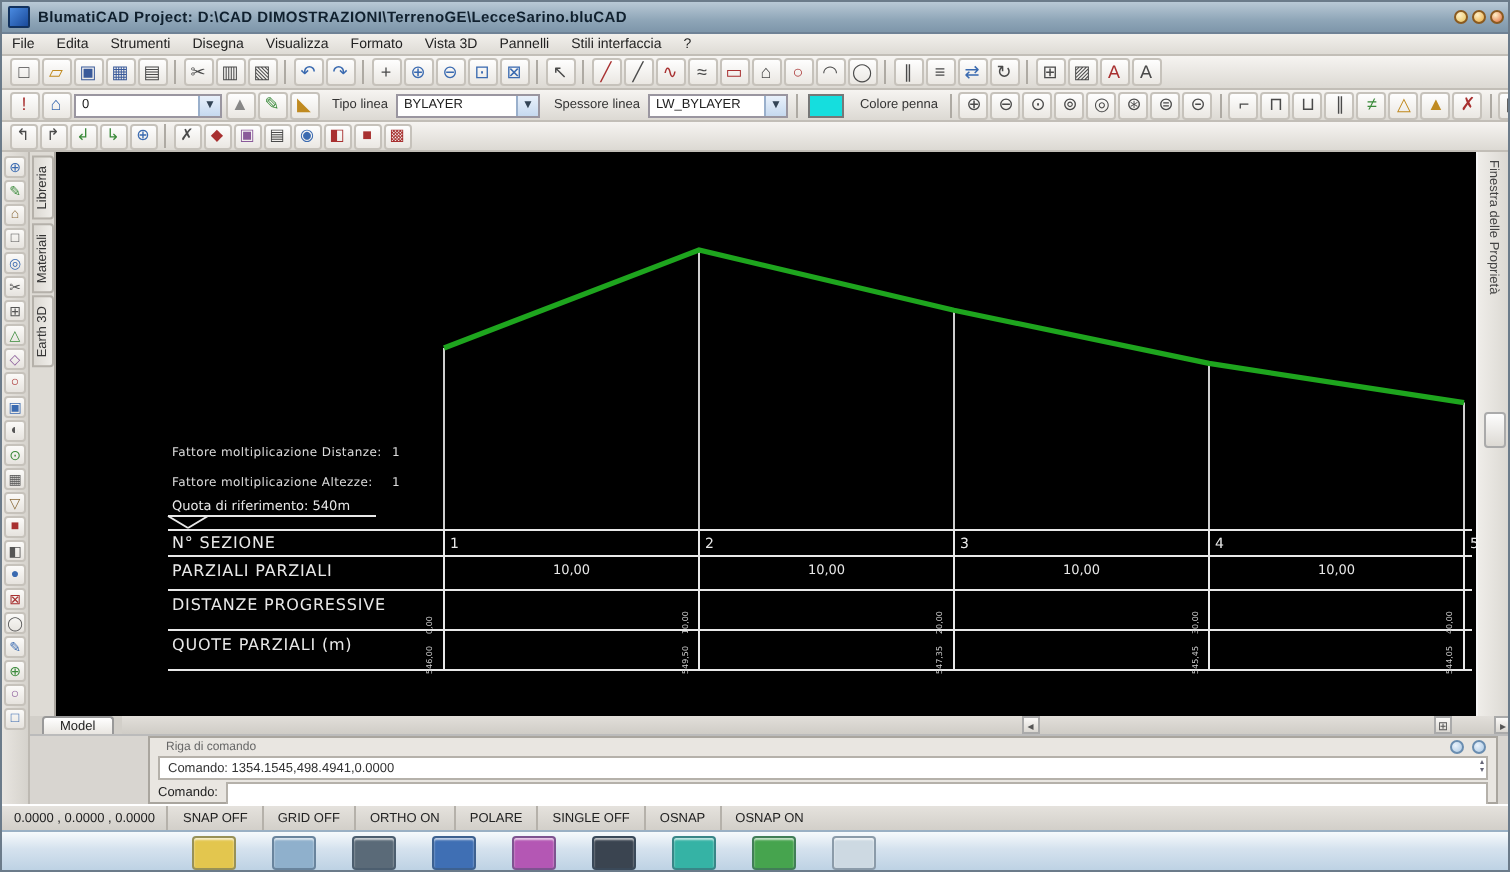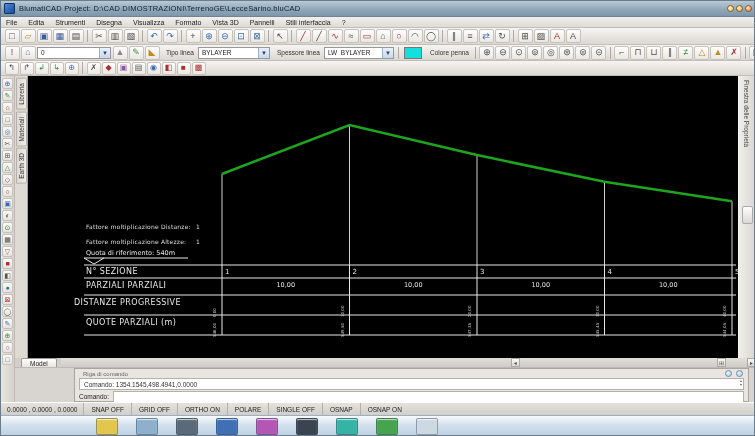--- a/index.html
+++ b/index.html
@@ -4,21 +4,21 @@
 <style>
   html,body{margin:0;padding:0;background:#fff;}
   .app{position:relative;width:755px;height:436px;font-family:"Liberation Sans",sans-serif;
        background:#d8d5d0;overflow:hidden;border:1px solid #6b7b8a;box-sizing:border-box;}
   
   .titlebar{position:absolute;left:0;top:0;width:755px;height:16px;
      background:linear-gradient(#b9c9d6,#8fa6b8 60%,#7e96aa);display:flex;align-items:center;
      border-bottom:1px solid #6f8296;box-sizing:border-box;}
   .appicon{width:9px;height:9px;margin:0 4px 0 3px;background:linear-gradient(135deg,#4a8ae0,#1a4a9a);
      border:1px solid #12325f;border-radius:1px;}
-  .title{font-size:7.5px;color:#10202e;font-weight:normal;letter-spacing:.2px;white-space:nowrap;}
+  .title{font-size:7.5px;color:#10202e;font-weight:bold;letter-spacing:.2px;white-space:nowrap;}
   .winbtns{margin-left:auto;display:flex;gap:2px;padding-right:4px;}
   .winbtn{width:7px;height:7px;border-radius:50%;border:1px solid #8a5a20;box-sizing:border-box;}
   
   .menubar{position:absolute;left:0;top:16px;width:755px;height:11px;background:linear-gradient(#f2f0ec,#dedbd5);
      display:flex;align-items:center;gap:11px;padding-left:5px;box-sizing:border-box;border-bottom:1px solid #c2beb7;}
   .menu-item{font-size:7px;color:#222;white-space:nowrap;}
   
   .toolbar{position:absolute;left:0;width:755px;background:linear-gradient(#f6f4f1,#dcd9d3);
      display:flex;align-items:center;padding-left:3px;box-sizing:border-box;border-bottom:1px solid #c2beb7;}
   .t1{top:27px;height:17px;}
@@ -293,21 +293,21 @@
       </svg>
 
     <div class="cadtext ann" style="left:58px;top:147px;">Fattore moltiplicazione Distanze:</div>
     <div class="cadtext ann" style="left:168px;top:147px;">1</div>
     <div class="cadtext ann" style="left:58px;top:162px;">Fattore moltiplicazione Altezze:</div>
     <div class="cadtext ann" style="left:168px;top:162px;">1</div>
     <div class="cadtext" style="left:58px;top:173px;font-size:6.5px;">Quota di riferimento: 540m</div>
 
     <div class="cadtext rowlabel" style="left:58px;top:191px;">N° SEZIONE</div>
     <div class="cadtext rowlabel" style="left:58px;top:205px;">PARZIALI PARZIALI</div>
-    <div class="cadtext rowlabel" style="left:46px;top:222px;">DISTANZE PROGRESSIVE</div>
+    <div class="cadtext rowlabel" style="left:58px;top:222px;">DISTANZE PROGRESSIVE</div>
     <div class="cadtext rowlabel" style="left:58px;top:242px;">QUOTE PARZIALI (m)</div>
 
     <div id="tinylabels">
         <span class="tinynum" style="left: 189px; top: 236px;">0,00</span>
         <span class="tinynum" style="left: 316.5px; top: 236px;">10,00</span>
         <span class="tinynum" style="left: 444px; top: 236px;">20,00</span>
         <span class="tinynum" style="left: 571.5px; top: 236px;">30,00</span>
         <span class="tinynum" style="left: 699px; top: 236px;">40,00</span>
         <span class="tinynum" style="left: 189px; top: 256px;">546,00</span>
         <span class="tinynum" style="left: 316.5px; top: 256px;">549,50</span>

